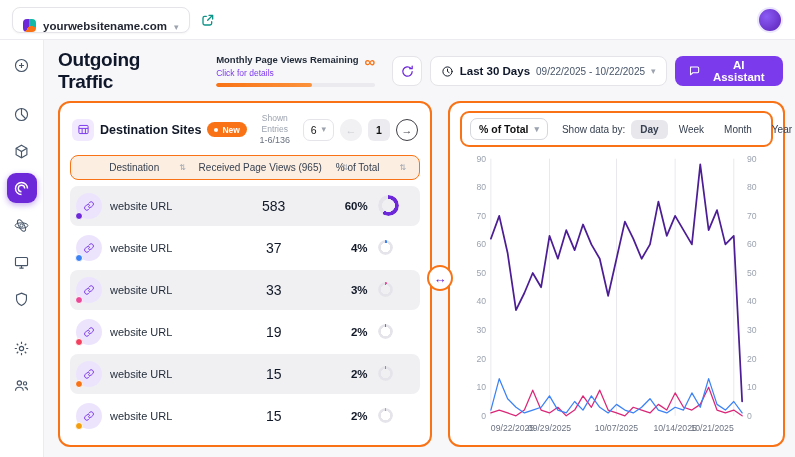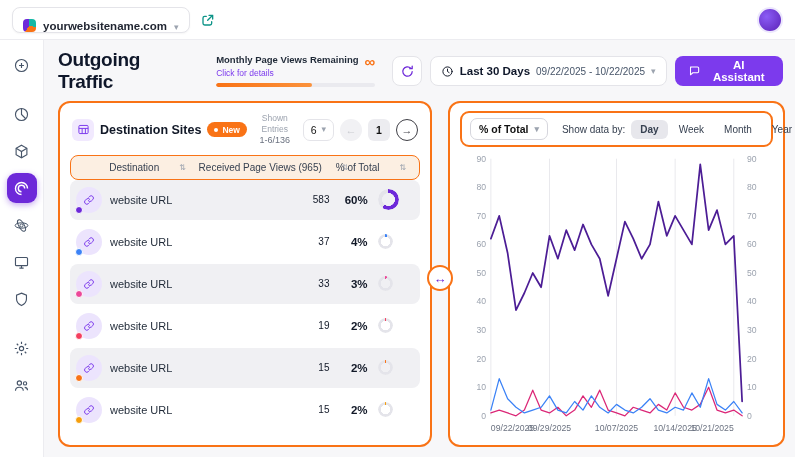--- a/index.html
+++ b/index.html
@@ -62,29 +62,29 @@
 .new-badge::before{content:"";width:4px;height:4px;border-radius:50%;background:#fff}
 .shown{margin-left:auto;text-align:center;font-size:8.5px;color:#9ca3af;line-height:1.3}
 .shown b{display:block;color:#6b7280;font-weight:400;font-size:9px}
 .size-select{display:flex;align-items:center;gap:5px;border:1px solid #e4e4e9;border-radius:7px;padding:4px 7px;font-size:10.5px;color:#111;cursor:pointer;background:#fff}
 .pg-btn{width:22px;height:22px;border-radius:50%;display:flex;align-items:center;justify-content:center;font-size:11px;cursor:pointer;border:none;background:#f1f1f4;color:#c9cbd1;flex:none}
 .pg-btn.next{background:#fff;border:1.5px solid #3f3f46;color:#3f3f46}
 .pg-num{width:22px;height:22px;border-radius:6px;background:#ececf0;display:flex;align-items:center;justify-content:center;font-size:10.5px;font-weight:700;color:#111;cursor:pointer;flex:none}
 .thead{display:grid;grid-template-columns:42% 33% 25%;border:1.5px solid #f97316;background:#fcefe2;border-radius:8px;padding:6px 6px;font-size:10px;color:#374151}
 .th{display:flex;align-items:center;justify-content:center;gap:20px;cursor:pointer;white-space:nowrap}
 .sort{color:#9ca3af;font-size:8px}
-.rows{display:flex;flex-direction:column;gap:2px}
+.rows{margin-top:6px;display:flex;flex-direction:column;gap:2px}
 .row{display:grid;grid-template-columns:42% 33% 25%;align-items:center;height:40px;border-radius:8px;padding:0 6px}
 .row:nth-child(odd){background:#f0f0f3}
 .cell-dest{display:flex;align-items:center;gap:8px}
 .link-ava{position:relative;width:26px;height:26px;border-radius:50%;background:#ece4fd;display:flex;align-items:center;justify-content:center;color:#7c3aed;flex:none}
 .link-ava svg{width:12px;height:12px}
 .dot{position:absolute;left:-1px;bottom:-1px;width:8px;height:8px;border-radius:50%;border:1.5px solid #fff}
 .dest-label{font-size:11px;color:#1f2937}
-.cell-views{text-align:right;font-size:10px;color:#111827}
+.cell-views{text-align:center;font-size:14px;color:#111827}
 .cell-pct{display:flex;align-items:center;justify-content:center;gap:10px}
 .pct-txt{font-size:11.5px;font-weight:700;color:#111827}
 .donut{width:15px;height:15px;border-radius:50%;flex:none;
   -webkit-mask:radial-gradient(circle closest-side,transparent 60%,#000 62%);
   mask:radial-gradient(circle closest-side,transparent 60%,#000 62%)}
 .donut.big{width:21px;height:21px}
 
 
 .chart-controls{display:flex;align-items:center;gap:6px;border:2px solid #f97316;border-radius:9px;padding:5px 8px;flex:none}
 .metric-select{display:flex;align-items:center;gap:6px;border:1px solid #d6d6dd;border-radius:7px;padding:4px 8px;font-size:10.5px;font-weight:700;color:#111;cursor:pointer;background:#fff;white-space:nowrap}

